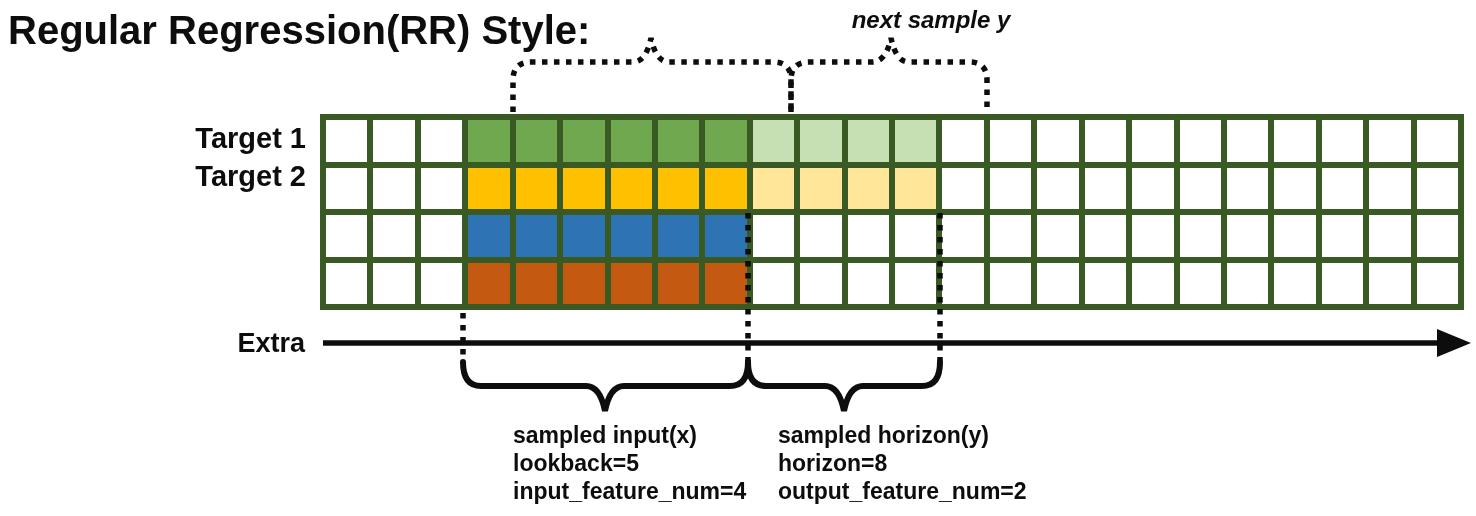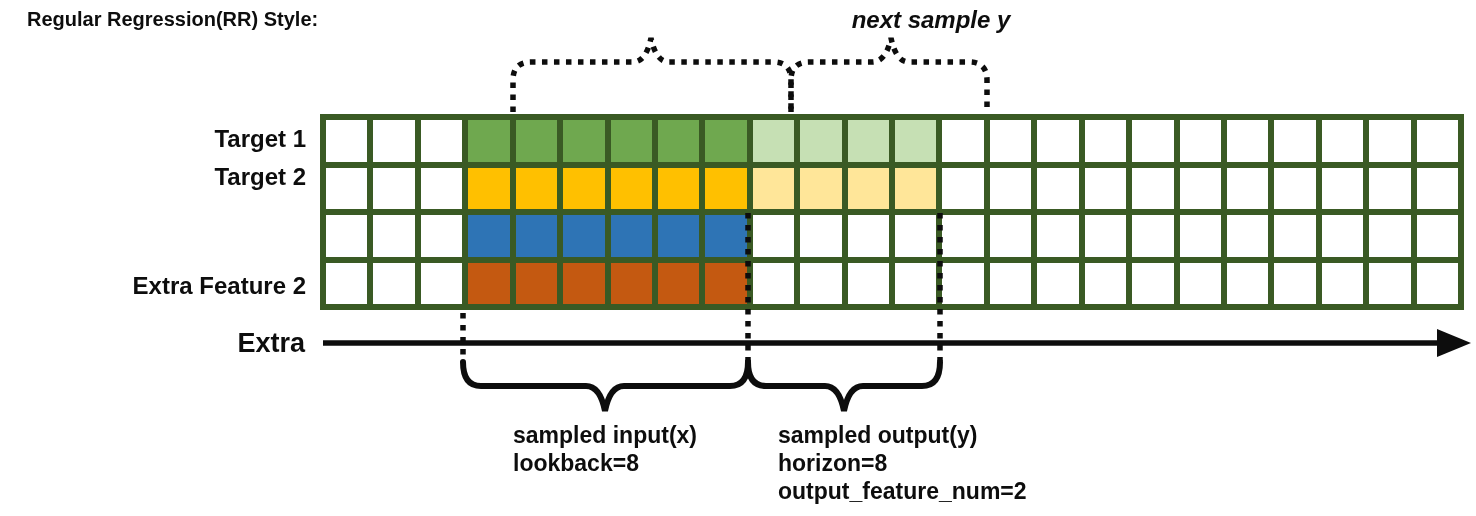--- a/index.html
+++ b/index.html
@@ -1,26 +1,26 @@
 <!DOCTYPE html>
 <html><head>
 <meta charset="utf-8">
 <style>
   html,body{margin:0;padding:0;background:#fff;}
   .canvas{
     position:relative;width:1476px;height:516px;background:#fff;overflow:hidden;
     font-family:"Liberation Sans", sans-serif;color:#0d0d0d;
   }
   .title{
-    position:absolute;left:8px;top:8px;font-size:20px;font-weight:700;letter-spacing:0;margin-left:19px;
+    position:absolute;left:8px;top:8px;font-size:40px;font-weight:700;letter-spacing:0;
   }
   .row-label{
     position:absolute;left:0;width:306px;height:49px;
     display:flex;align-items:center;justify-content:flex-end;
-    font-size:24px;font-weight:700;white-space:nowrap;
+    font-size:29px;font-weight:700;white-space:nowrap;
   }
   .grid{
     position:absolute;left:320px;top:114px;width:1144px;height:196px;
     box-sizing:border-box;padding:6px;
     display:grid;gap:6px;
   }
   .grid .cell{width:100%;height:100%;}
   .svg-overlay{position:absolute;left:0;top:0;pointer-events:none;}
   .next-label{
     position:absolute;top:6px;transform:translateX(-50%);
@@ -37,21 +37,20 @@
 </style>
 </head>
 <body>
 
 <div class="canvas">
 
   <div class="title">Regular Regression(RR) Style:</div>
 
   <div class="row-label" style="top:114px">Target 1</div>
   <div class="row-label" style="top:152px">Target 2</div>
-  <div class="row-label" style="top:261px">Extra Feature 2</div>
 
   <div class="grid" id="grid" style="background: rgb(58, 90, 36); grid-template-columns: repeat(24, 1fr); grid-template-rows: repeat(4, 1fr);">
       <div class="cell" style="background: rgb(255, 255, 255);"></div>
       <div class="cell" style="background: rgb(255, 255, 255);"></div>
       <div class="cell" style="background: rgb(255, 255, 255);"></div>
       <div class="cell" style="background: rgb(111, 168, 79);"></div>
       <div class="cell" style="background: rgb(111, 168, 79);"></div>
       <div class="cell" style="background: rgb(111, 168, 79);"></div>
       <div class="cell" style="background: rgb(111, 168, 79);"></div>
       <div class="cell" style="background: rgb(111, 168, 79);"></div>
@@ -161,21 +160,22 @@
     <path d="M 463 362 Q 463 386 481 386 L 586 386 Q 600 386 605 411 Q 610 386 624 386 L 730 386 Q 748 386 748 362" fill="none" stroke="#0d0d0d" stroke-width="6" stroke-linecap="round"></path>
     <path d="M 748 362 Q 748 386 766 386 L 825 386 Q 839 386 844 411 Q 849 386 863 386 L 922 386 Q 940 386 940 362" fill="none" stroke="#0d0d0d" stroke-width="6" stroke-linecap="round"></path>
   </svg>
 
   <div class="next-label" style="left:931px">next sample y</div>
 
   <div class="time-label">Extra</div>
 
   <div class="note-block" style="left:513px">
     <div>sampled input(x)</div>
-    <div>lookback=8</div>
+    <div>lookback=5</div>
+    <div>input_feature_num=4</div>
   </div>
   <div class="note-block" style="left:778px">
-    <div>sampled output(y)</div>
+    <div>sampled horizon(y)</div>
     <div>horizon=8</div>
     <div>output_feature_num=2</div>
   </div>
 
 </div>
 
 </body></html>

